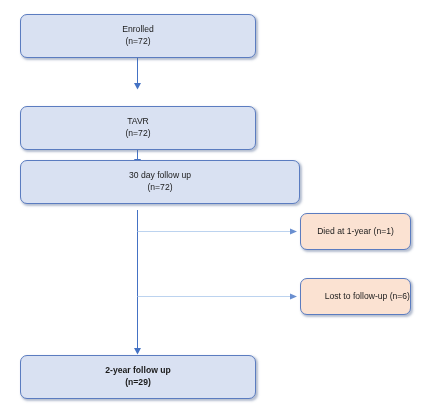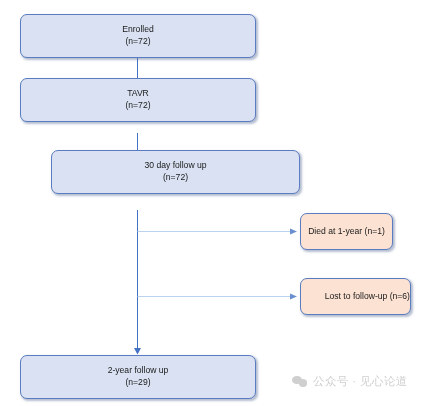--- a/index.html
+++ b/index.html
@@ -126,44 +126,37 @@
 
     <line x1="137.5" y1="296.5" x2="290" y2="296.5" stroke="#bcd3ef" stroke-width="1"></line>
     <polygon points="290,293.5 290,299.5 297,296.5" fill="#6a8fd0"></polygon>
   </svg>
 
   <div class="node primary" style="left:20px; top:14px; width:236px; height:44px;">
     <span class="line1">Enrolled</span>
     <span class="line2">(n=72)</span>
   </div>
 
-  <div class="node primary" style="left:20px; top:78px; width:236px; height:44px;">
+  <div class="node primary" style="left:20px; top:106px; width:236px; height:44px;">
     <span class="line1">TAVR</span>
     <span class="line2">(n=72)</span>
   </div>
 
-  <div class="node primary" style="left:20px; top:150px; width:249px; height:44px;margin-left:31px;">
+  <div class="node primary" style="left:20px; top:160px; width:280px; height:44px;">
     <span class="line1">30 day follow up</span>
     <span class="line2">(n=72)</span>
   </div>
 
-  <div class="node primary" style="left:20px; top:355px; width:236px; height:44px;">
+  <div class="node primary" style="left:20px; top:355px; width:236px; height:44px;font-weight:bold;">
     <span class="line1">2-year follow up</span>
     <span class="line2">(n=29)</span>
   </div>
 
-  <div class="node side" style="left:300px; top:213px; width:93px; height:37px;justify-content:center;">
+  <div class="node side" style="left:300px; top:213px; width:111px; height:37px;justify-content:center;">
     <span class="line1">Died at 1-year (n=1)</span>
   </div>
 
   <div class="node side" style="left:300px; top:278px; width:111px; height:37px;align-items:flex-end;">
     <span class="line1">Lost to follow-up (n=6)</span>
   </div>
 
-  <div id="watermark">
-    <span class="wm-icon">
-      <span class="b1"></span>
-      <span class="b2"></span>
-    </span>
-    <span class="wm-text">公众号 · 见心论道</span>
-  </div>
 
 </div>
 
 </body></html>

